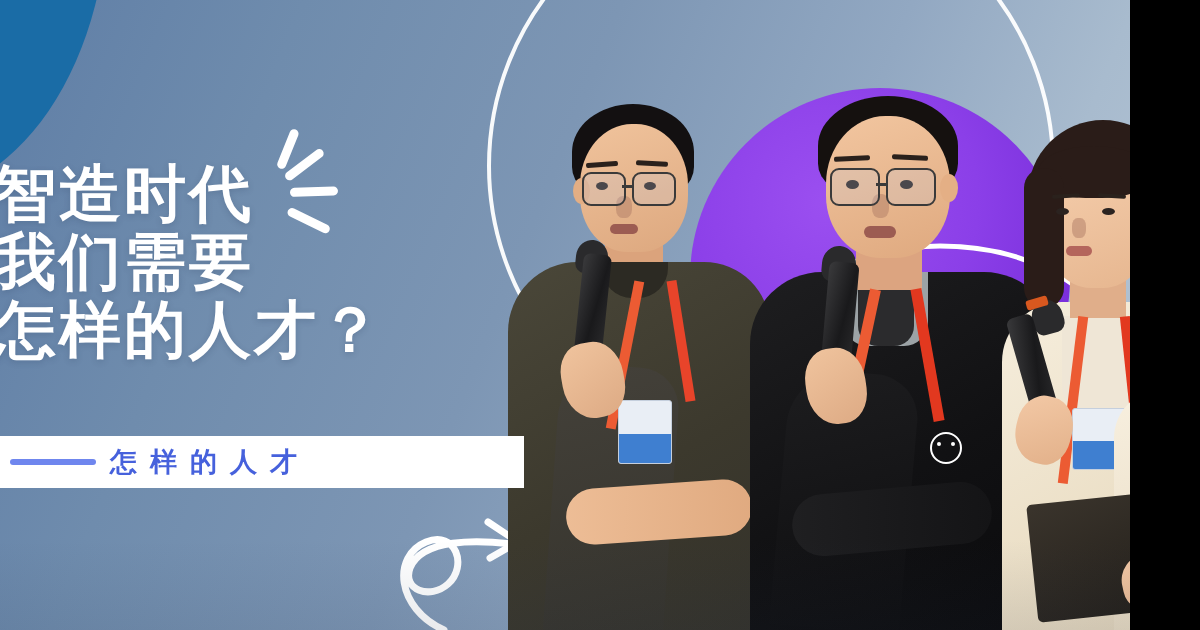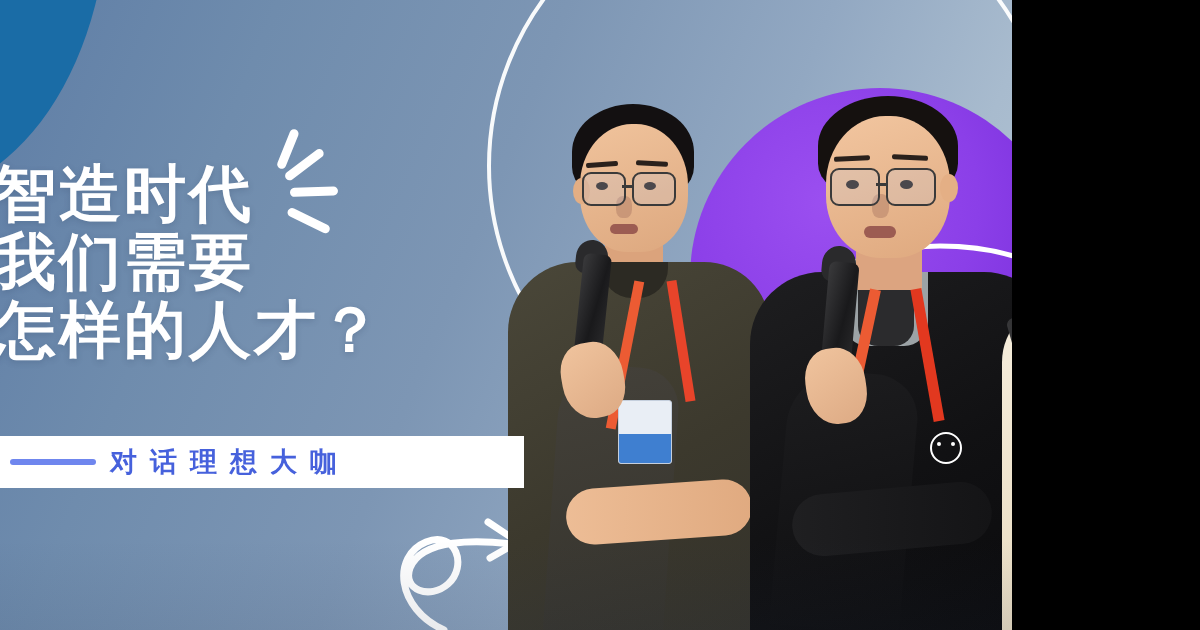--- a/index.html
+++ b/index.html
@@ -2,21 +2,21 @@
 <html><head>
 <meta charset="utf-8">
 <style>
   html, body {
     margin: 0;
     padding: 0;
     background: #000;
   }
   #banner {
     position: relative;
-    width: 1012px;
+    width: 1130px;
     height: 630px;
     overflow: hidden;
     font-family: "Liberation Sans", "DejaVu Sans", sans-serif;
     background: linear-gradient(112deg, #5f7ea6 0%, #6f8cad 22%, #7d96b4 45%, #92a8c2 66%, #a8bbce 82%, #b6c6d6 100%);
   }
 
   
   .bg-layer { position: absolute; inset: 0; }
 
   .corner-wedge {
@@ -376,17 +376,17 @@
   </div>
 
   <div class="headline">
     <span class="line">智造时代</span>
     <span class="line">我们需要</span>
     <span class="line">怎样的人才？</span>
   </div>
 
   <div class="sub-band">
     <span class="sub-dash"></span>
-    <span class="sub-text">对话理想大咖</span>
+    <span class="sub-text">怎样的人才</span>
   </div>
 
   <div class="bottom-fade"></div>
 </div>
 
 </body></html>

